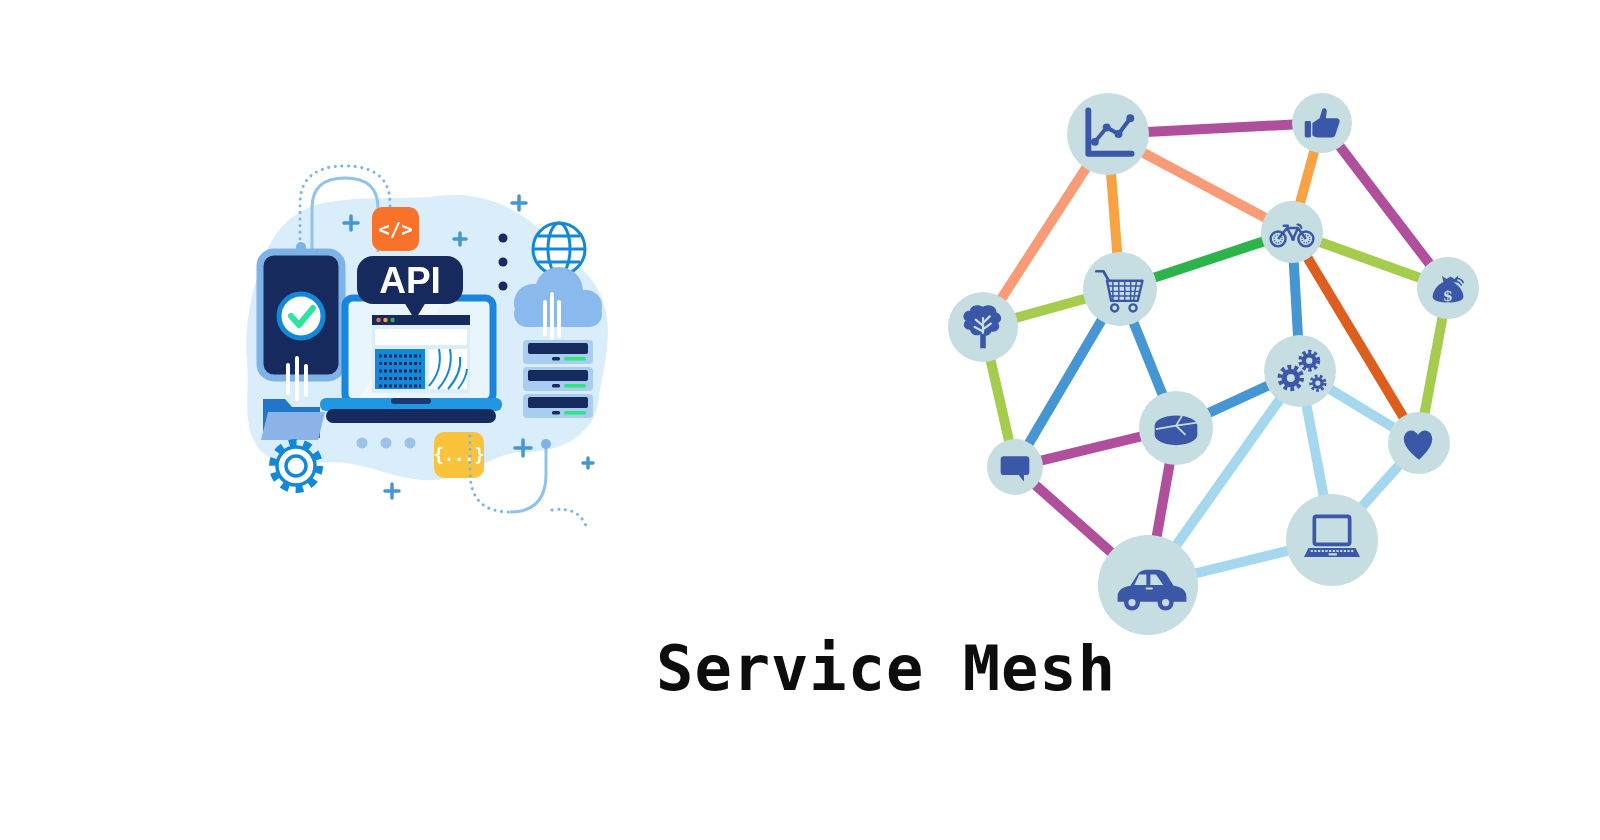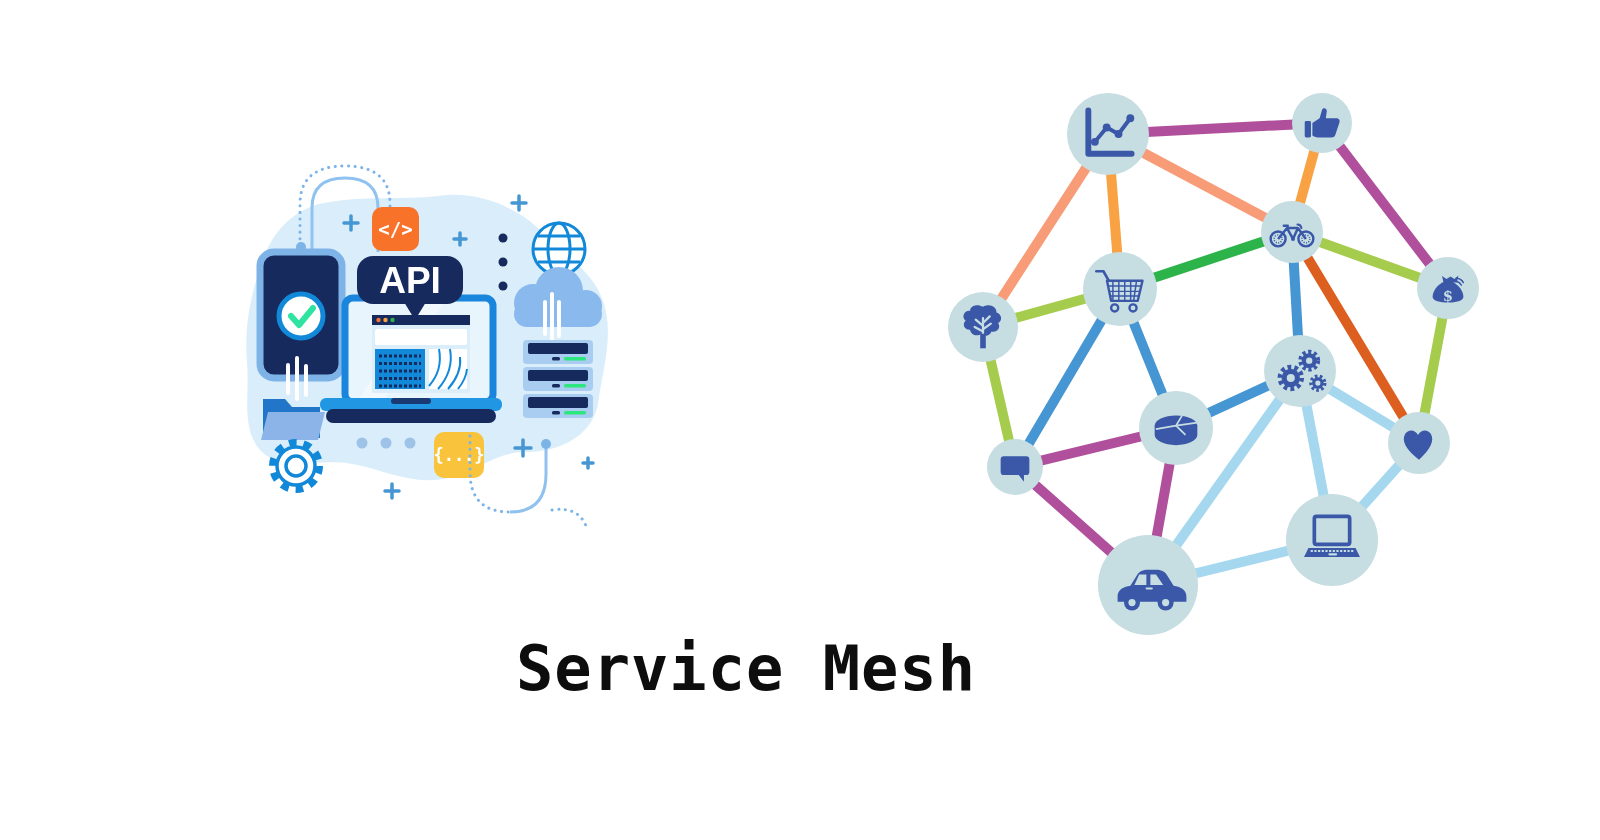--- a/index.html
+++ b/index.html
@@ -1,21 +1,21 @@
 <!DOCTYPE html>
 <html><head>
 <meta charset="utf-8">
 <style>
   html,body{margin:0;padding:0;background:#ffffff;}
   .stage{position:relative;width:1600px;height:840px;background:#ffffff;overflow:hidden;
          font-family:"Liberation Sans",sans-serif;}
   .stage svg{position:absolute;left:0;top:0;}
   #left-illustration{left:230px;top:150px;}
   #mesh-svg{left:0;top:0;}
-  .caption{position:absolute;left:396px;top:632px;width:700px;text-align:center;
+  .caption{position:absolute;left:416px;top:632px;width:700px;text-align:right;
            font-family:"DejaVu Sans Mono",monospace;font-weight:bold;font-size:62px;
            letter-spacing:1px;color:#0d0d0d;white-space:nowrap;}
   
   .navy{fill:#3a57a8;}
   .navy-st{stroke:#3a57a8;fill:none;}
   .nodefill{fill:#c6dde2;}
   .nodefill-st{stroke:#c6dde2;fill:none;}
   .hidden-defs{position:absolute;width:0;height:0;overflow:hidden;}
 </style>
 </head>

